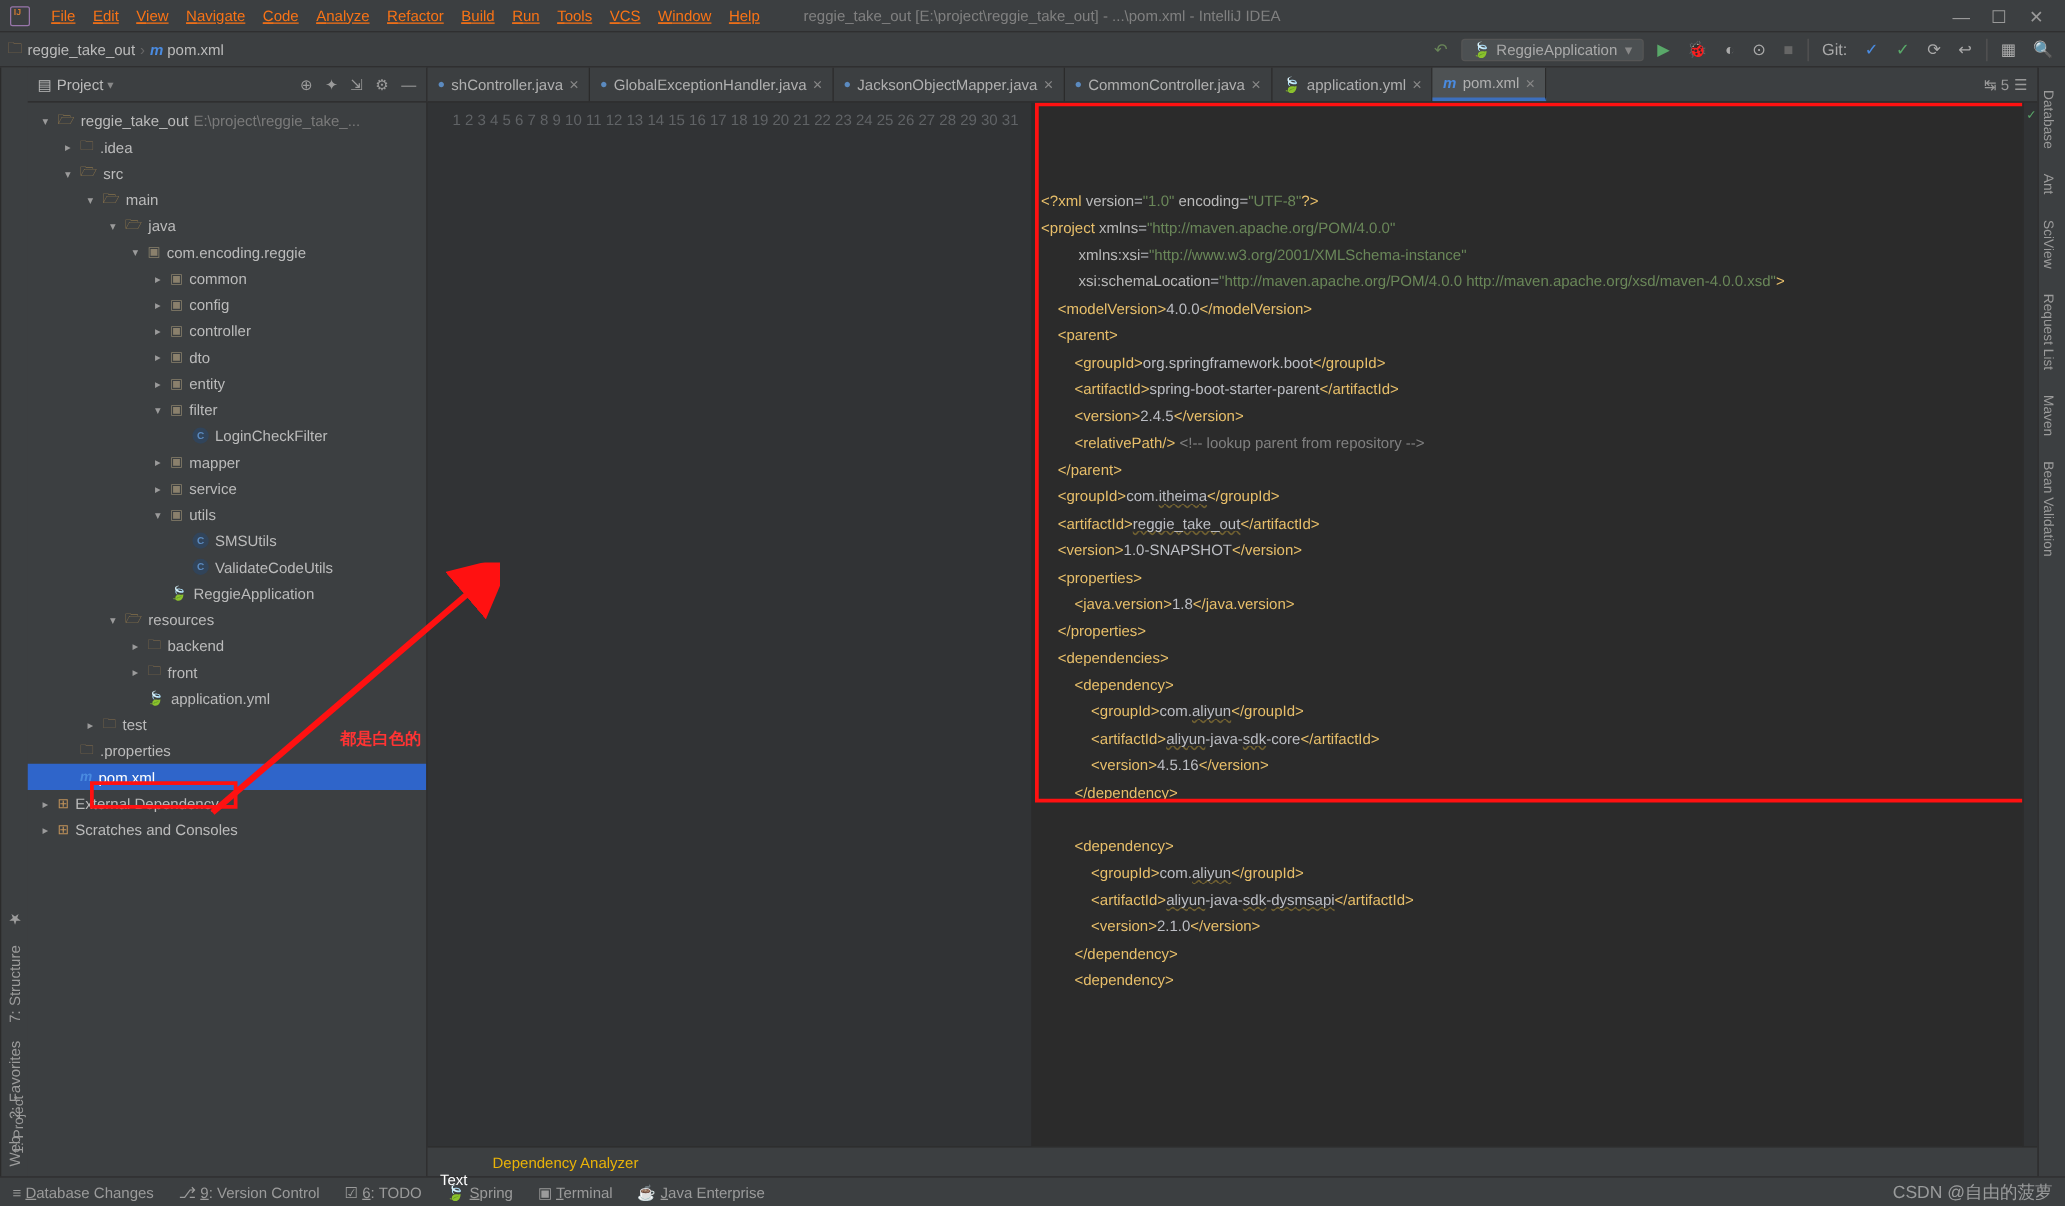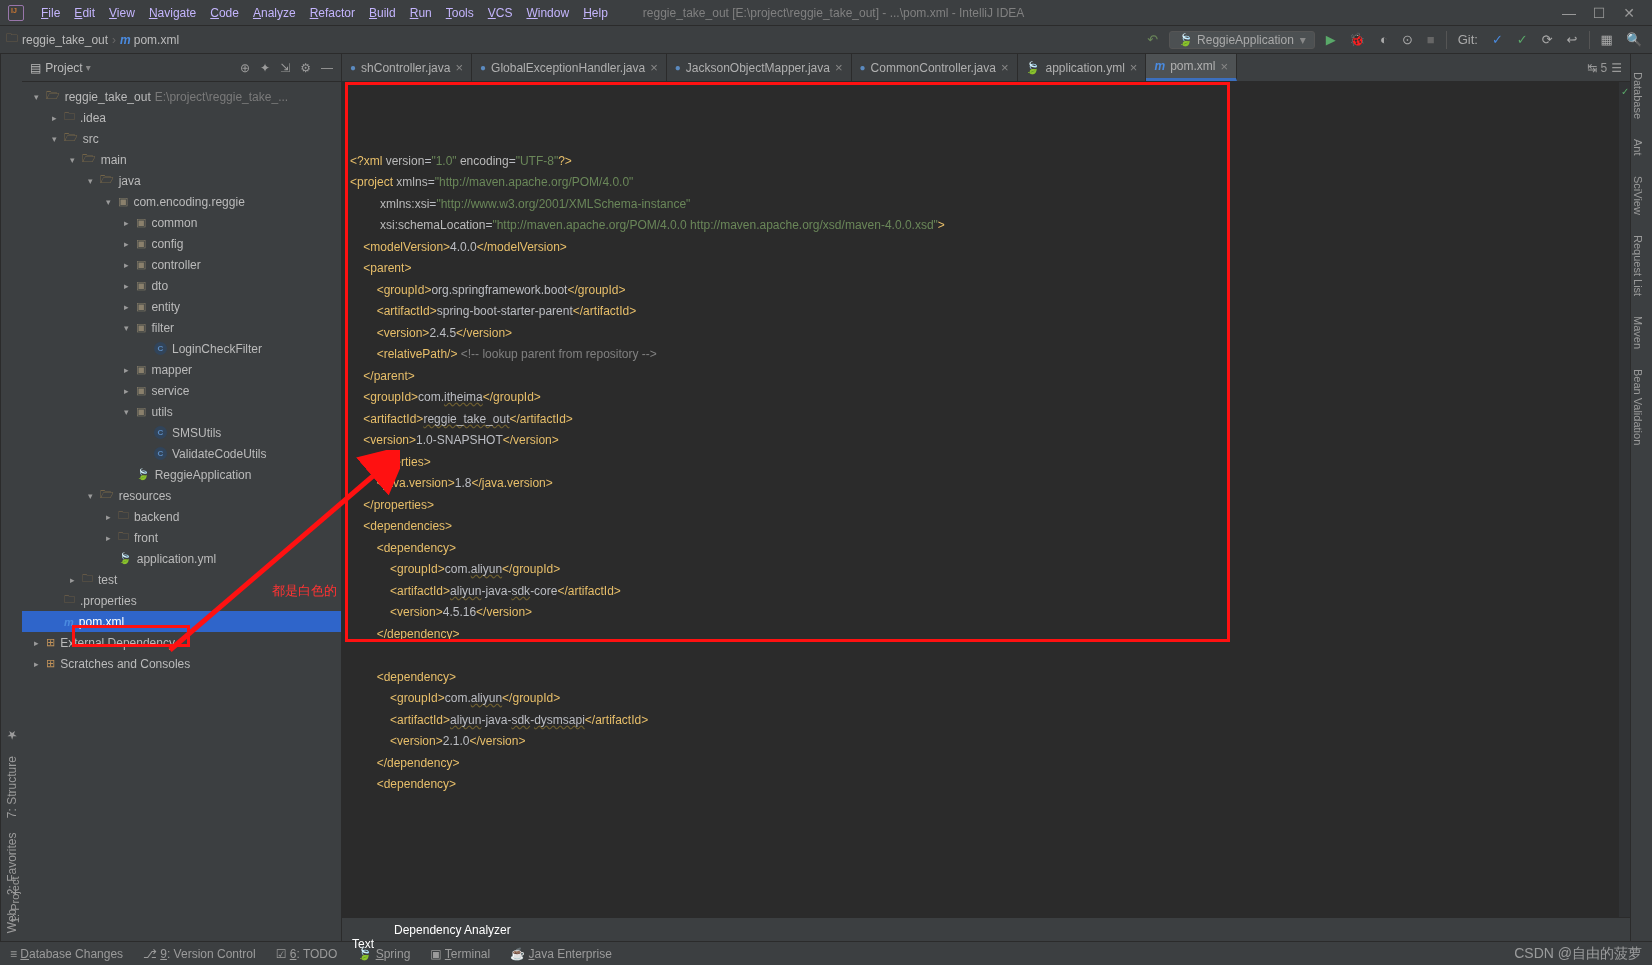--- a/index.html
+++ b/index.html
@@ -1,21 +1,21 @@
 <!DOCTYPE html>
 <html><head>
 <meta charset="utf-8">
 <style>
 * { margin:0; padding:0; box-sizing:border-box; font-family:"Segoe UI",Arial,sans-serif; font-size:12px; user-select:none; }
 body { background:#3c3f41; color:#bbb; width:1652px; height:965px; overflow:hidden; position:relative; }
 .row { display:flex; align-items:center; }
 .titlebar { height:26px; background:#3c3f41; padding:0 8px; border-bottom:1px solid #2b2b2b; }
 .titlebar .logo { width:16px; height:16px; background:#3c3f41; border:1px solid #9876aa; border-radius:2px; margin-right:10px; position:relative; }
 .titlebar .logo:after { content:"IJ"; color:#cc7832; font-size:7px; position:absolute; top:1px; left:2px; font-weight:bold; }
-.menu span { padding:0 7px; color:#c4b5fd; cursor:pointer; }
+.menu span { padding:0 7px; color:#f97316; cursor:pointer;text-decoration:underline; }
 .menu span u { text-decoration:underline; }
 .pathinfo { margin-left:28px; color:#808080; }
 .wincontrols { margin-left:auto; }
 .wincontrols span { width:30px; text-align:center; color:#999; cursor:pointer; font-size:14px; }
 .navbar { height:28px; background:#3c3f41; border-bottom:1px solid #2b2b2b; padding:0 6px; }
 .crumb { color:#bbb; }
 .crumb .folder-icon { color:#8a704c; margin-right:4px; }
 .crumb .arrow { color:#666; margin:0 4px; }
 .crumb .m-icon { color:#4a8be0; font-weight:bold; font-style:italic; margin-right:3px; }
 .nav-right { margin-left:auto; gap:8px; }
@@ -59,25 +59,25 @@
 .gutter { background:#313335; color:#606366; text-align:right; padding:4px 10px 4px 20px; line-height:21.5px; }
 .code { flex:1; padding:4px 8px; line-height:21.5px; color:#bcbec4; white-space:pre; overflow:hidden; position:relative; }
 .code .tag { color:#e8bf6a; }
 .code .attr { color:#bababa; }
 .code .val { color:#6a8759; }
 .code .cmt { color:#808080; }
 .code .txt { color:#bcbec4; }
 .code .wavy { text-decoration:underline wavy #706030; text-decoration-skip-ink:none; }
 .red-box { position:absolute; border:3px solid #f11; pointer-events:none; }
 .bottom-tabs { height:24px; background:#3c3f41; border-top:1px solid #2b2b2b; display:flex; align-items:center; padding:0 10px; gap:20px; color:#bbb; }
-.bottom-tabs .btab { cursor:pointer; color:#ffffff; }
+.bottom-tabs .btab { cursor:pointer; color:#eab308; }
 .bottom-tabs .btab.active { color:#fff;margin-top:28px; }
 .statusbar { height:24px; background:#3c3f41; border-top:1px solid #2b2b2b; display:flex; align-items:center; padding:0 10px; gap:20px; color:#9b9b9b; }
 .statusbar span { cursor:pointer; }
-.annotation { position:absolute; color:#f33; font-weight:normal; font-size:13px; }
+.annotation { position:absolute; color:#f33; font-weight:bold; font-size:13px; }
 .arrow-svg { position:absolute; pointer-events:none; }
 .watermark { position:absolute; bottom:2px; right:10px; color:#d8d8d8; font-size:14px; opacity:0.6; }
 .err-stripe { width:12px; background:#313335; border-left:1px solid #2b2b2b; position:relative; }
 .err-stripe .ok { position:absolute; top:4px; left:2px; color:#59a869; font-size:10px; }
 </style>
 </head>
 <body>
 
 <div class="titlebar row">
   <div class="logo"></div>
@@ -334,20 +334,52 @@
           <span class="micon">m</span>
           <span>pom.xml</span>
           <span class="close">×</span>
         </div>
         <div class="overflow">
           <span>↹ 5</span>
           <span>☰</span>
         </div>
       </div>
     <div class="editor">
+      <div class="gutter" id="gutter">1
+2
+3
+4
+5
+6
+7
+8
+9
+10
+11
+12
+13
+14
+15
+16
+17
+18
+19
+20
+21
+22
+23
+24
+25
+26
+27
+28
+29
+30
+31
+</div>
       <div class="code" id="code">
         <div class="red-box" style="left:3px;top:0px;width:885px;height:560px"></div>
       <div><span class="tag">&lt;?xml </span><span class="attr">version</span><span class="txt">=</span><span class="val">"1.0"</span><span class="txt"> </span><span class="attr">encoding</span><span class="txt">=</span><span class="val">"UTF-8"</span><span class="tag">?&gt;</span></div><div><span class="tag">&lt;project </span><span class="attr">xmlns</span><span class="txt">=</span><span class="val">"http://maven.apache.org/POM/4.0.0"</span></div><div><span class="txt">         </span><span class="attr">xmlns:xsi</span><span class="txt">=</span><span class="val">"http://www.w3.org/2001/XMLSchema-instance"</span></div><div><span class="txt">         </span><span class="attr">xsi:schemaLocation</span><span class="txt">=</span><span class="val">"http://maven.apache.org/POM/4.0.0 http://maven.apache.org/xsd/maven-4.0.0.xsd"</span><span class="tag">&gt;</span></div><div><span class="txt">    </span><span class="tag">&lt;modelVersion&gt;</span><span class="txt">4.0.0</span><span class="tag">&lt;/modelVersion&gt;</span></div><div><span class="txt">    </span><span class="tag">&lt;parent&gt;</span></div><div><span class="txt">        </span><span class="tag">&lt;groupId&gt;</span><span class="txt">org.springframework.boot</span><span class="tag">&lt;/groupId&gt;</span></div><div><span class="txt">        </span><span class="tag">&lt;artifactId&gt;</span><span class="txt">spring-boot-starter-parent</span><span class="tag">&lt;/artifactId&gt;</span></div><div><span class="txt">        </span><span class="tag">&lt;version&gt;</span><span class="txt">2.4.5</span><span class="tag">&lt;/version&gt;</span></div><div><span class="txt">        </span><span class="tag">&lt;relativePath/&gt;</span><span class="txt"> </span><span class="cmt">&lt;!-- lookup parent from repository --&gt;</span></div><div><span class="txt">    </span><span class="tag">&lt;/parent&gt;</span></div><div><span class="txt">    </span><span class="tag">&lt;groupId&gt;</span><span class="txt">com.</span><span class="wavy">itheima</span><span class="tag">&lt;/groupId&gt;</span></div><div><span class="txt">    </span><span class="tag">&lt;artifactId&gt;</span><span class="wavy">reggie_take_out</span><span class="tag">&lt;/artifactId&gt;</span></div><div><span class="txt">    </span><span class="tag">&lt;version&gt;</span><span class="txt">1.0-SNAPSHOT</span><span class="tag">&lt;/version&gt;</span></div><div><span class="txt">    </span><span class="tag">&lt;properties&gt;</span></div><div><span class="txt">        </span><span class="tag">&lt;java.version&gt;</span><span class="txt">1.8</span><span class="tag">&lt;/java.version&gt;</span></div><div><span class="txt">    </span><span class="tag">&lt;/properties&gt;</span></div><div><span class="txt">    </span><span class="tag">&lt;dependencies&gt;</span></div><div><span class="txt">        </span><span class="tag">&lt;dependency&gt;</span></div><div><span class="txt">            </span><span class="tag">&lt;groupId&gt;</span><span class="txt">com.</span><span class="wavy">aliyun</span><span class="tag">&lt;/groupId&gt;</span></div><div><span class="txt">            </span><span class="tag">&lt;artifactId&gt;</span><span class="wavy">aliyun</span><span class="txt">-java-</span><span class="wavy">sdk</span><span class="txt">-core</span><span class="tag">&lt;/artifactId&gt;</span></div><div><span class="txt">            </span><span class="tag">&lt;version&gt;</span><span class="txt">4.5.16</span><span class="tag">&lt;/version&gt;</span></div><div><span class="txt">        </span><span class="tag">&lt;/dependency&gt;</span></div><div>&nbsp;</div><div><span class="txt">        </span><span class="tag">&lt;dependency&gt;</span></div><div><span class="txt">            </span><span class="tag">&lt;groupId&gt;</span><span class="txt">com.</span><span class="wavy">aliyun</span><span class="tag">&lt;/groupId&gt;</span></div><div><span class="txt">            </span><span class="tag">&lt;artifactId&gt;</span><span class="wavy">aliyun</span><span class="txt">-java-</span><span class="wavy">sdk</span><span class="txt">-</span><span class="wavy">dysmsapi</span><span class="tag">&lt;/artifactId&gt;</span></div><div><span class="txt">            </span><span class="tag">&lt;version&gt;</span><span class="txt">2.1.0</span><span class="tag">&lt;/version&gt;</span></div><div><span class="txt">        </span><span class="tag">&lt;/dependency&gt;</span></div><div><span class="txt">        </span><span class="tag">&lt;dependency&gt;</span></div><div>&nbsp;</div></div>
       <div class="err-stripe">
           <span class="ok">✓</span>
         </div>
     </div>
     <div class="bottom-tabs" id="subtabs">
         <span class="btab active">Text</span>
         <span class="btab">Dependency Analyzer</span>

